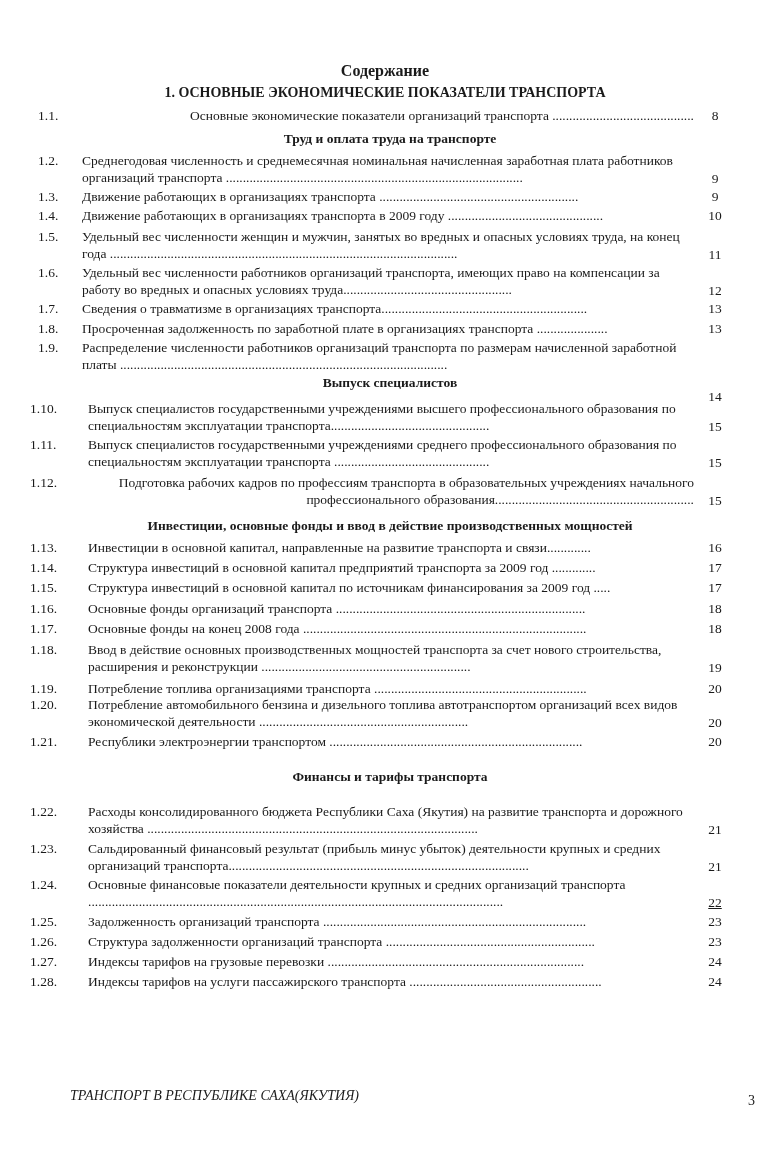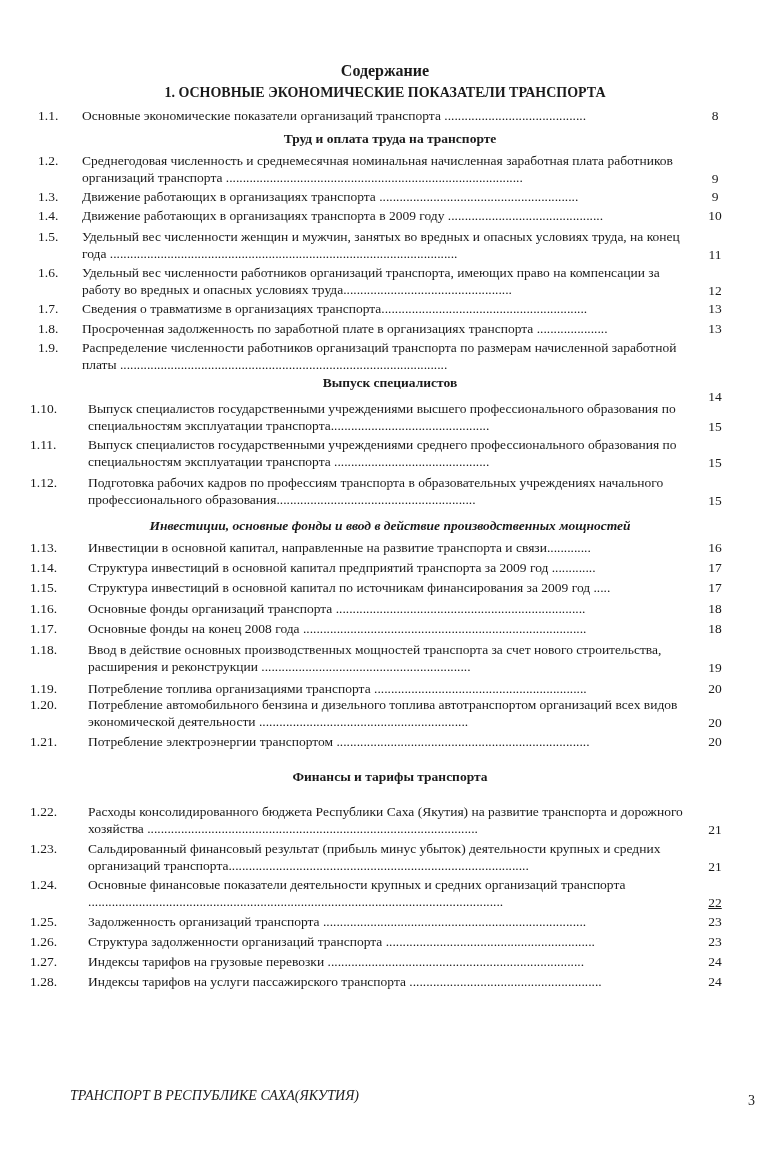--- a/index.html
+++ b/index.html
@@ -33,25 +33,25 @@
 </style>
 </head>
 <body>
 
 <div class="page-title">Содержание</div>
 <div class="section-title">1. ОСНОВНЫЕ ЭКОНОМИЧЕСКИЕ ПОКАЗАТЕЛИ ТРАНСПОРТА</div>
 
 <div class="toc" id="toc">
     <div class="heading" style="top: 131px;">Труд и оплата труда на транспорте</div>
     <div class="heading" style="top: 375px;">Выпуск специалистов</div>
-    <div class="heading" style="top: 518px; font-style: italic;">Инвестиции, основные фонды и ввод в действие производственных мощностей</div>
+    <div class="heading" style="top: 518px;">Инвестиции, основные фонды и ввод в действие производственных мощностей</div>
     <div class="heading" style="top: 769px;">Финансы и тарифы транспорта</div>
     <div class="entry" style="top: 107px;">
       <span class="num">1.1.</span>
-      <span class="text" style="white-space: nowrap; overflow: hidden; max-height: 17px;">Основные экономические показатели организаций транспорта ..........................................</span>
+      <span class="text" style="white-space: nowrap; overflow: hidden; max-height: 17px; text-align: right;">Основные экономические показатели организаций транспорта ..........................................</span>
       <span class="page" style="top: 0px;">8</span>
     </div>
     <div class="entry" style="top: 152px;">
       <span class="num">1.2.</span>
       <span class="text" style="white-space: normal; overflow: hidden; max-height: 36px;">Среднегодовая численность и среднемесячная номинальная начисленная заработная плата работников организаций транспорта ........................................................................................</span>
       <span class="page" style="top: 18px;">9</span>
     </div>
     <div class="entry" style="top: 188px;">
       <span class="num">1.3.</span>
       <span class="text" style="white-space: nowrap; overflow: hidden; max-height: 17px;">Движение работающих в организациях транспорта ...........................................................</span>
@@ -92,21 +92,21 @@
       <span class="text wide" style="white-space: normal; overflow: hidden; max-height: 36px;">Выпуск специалистов государственными учреждениями высшего профессионального образования по специальностям эксплуатации транспорта...............................................</span>
       <span class="page" style="top: 18px;">15</span>
     </div>
     <div class="entry" style="top: 436px;">
       <span class="num wide">1.11.</span>
       <span class="text wide" style="white-space: normal; overflow: hidden; max-height: 36px;">Выпуск специалистов государственными учреждениями среднего профессионального образования по специальностям эксплуатации транспорта ..............................................</span>
       <span class="page" style="top: 18px;">15</span>
     </div>
     <div class="entry" style="top: 474px;">
       <span class="num wide">1.12.</span>
-      <span class="text wide" style="white-space: normal; overflow: hidden; max-height: 36px;">Подготовка рабочих кадров по профессиям транспорта в образовательных учреждениях начального профессионального образования...........................................................</span>
+      <span class="text wide" style="white-space: normal; overflow: hidden; max-height: 36px; text-align: right;">Подготовка рабочих кадров по профессиям транспорта в образовательных учреждениях начального профессионального образования...........................................................</span>
       <span class="page" style="top: 18px;">15</span>
     </div>
     <div class="entry" style="top: 539px;">
       <span class="num wide">1.13.</span>
       <span class="text wide" style="white-space: nowrap; overflow: hidden; max-height: 17px;">Инвестиции в основной капитал, направленные на развитие транспорта и связи.............</span>
       <span class="page" style="top: 0px;">16</span>
     </div>
     <div class="entry" style="top: 559px;">
       <span class="num wide">1.14.</span>
       <span class="text wide" style="white-space: nowrap; overflow: hidden; max-height: 17px;">Структура инвестиций в основной капитал предприятий транспорта за 2009 год .............</span>
@@ -137,21 +137,21 @@
       <span class="text wide" style="white-space: nowrap; overflow: hidden; max-height: 17px;">Потребление топлива организациями транспорта ...............................................................</span>
       <span class="page" style="top: 0px;">20</span>
     </div>
     <div class="entry" style="top: 696px;">
       <span class="num wide">1.20.</span>
       <span class="text wide" style="white-space: normal; overflow: hidden; max-height: 36px;">Потребление автомобильного бензина и дизельного топлива автотранспортом организаций всех видов экономической деятельности ..............................................................</span>
       <span class="page" style="top: 18px;">20</span>
     </div>
     <div class="entry" style="top: 733px;">
       <span class="num wide">1.21.</span>
-      <span class="text wide" style="white-space: nowrap; overflow: hidden; max-height: 17px;">Потребление электроэнергии транспортом ...........................................................................</span>
+      <span class="text wide" style="white-space: nowrap; overflow: hidden; max-height: 17px;">Республики электроэнергии транспортом ...........................................................................</span>
       <span class="page" style="top: 0px;">20</span>
     </div>
     <div class="entry" style="top: 803px;">
       <span class="num wide">1.22.</span>
       <span class="text wide" style="white-space: normal; overflow: hidden; max-height: 36px;">Расходы консолидированного бюджета Республики Саха (Якутия) на развитие транспорта и дорожного хозяйства ..................................................................................................</span>
       <span class="page" style="top: 18px;">21</span>
     </div>
     <div class="entry" style="top: 840px;">
       <span class="num wide">1.23.</span>
       <span class="text wide" style="white-space: normal; overflow: hidden; max-height: 36px;">Сальдированный финансовый результат (прибыль минус убыток) деятельности крупных и средних организаций транспорта.........................................................................................</span>

